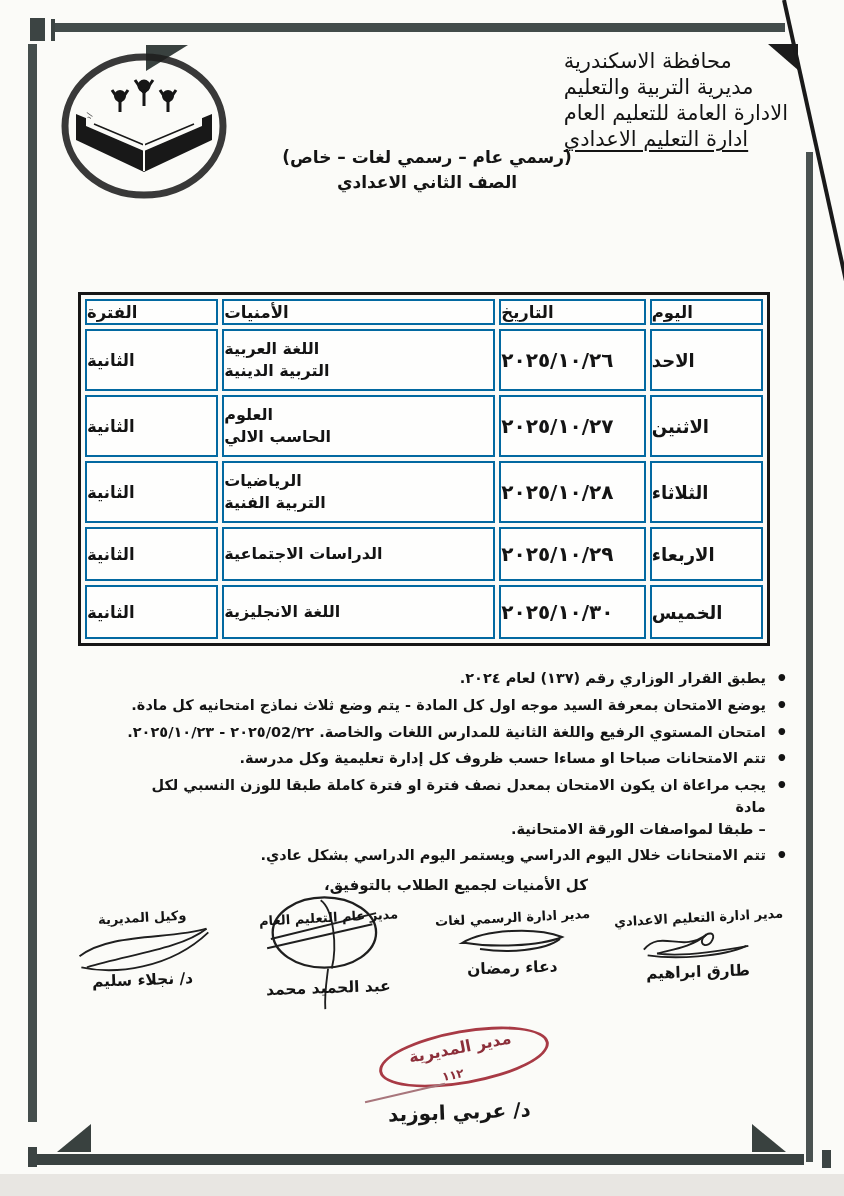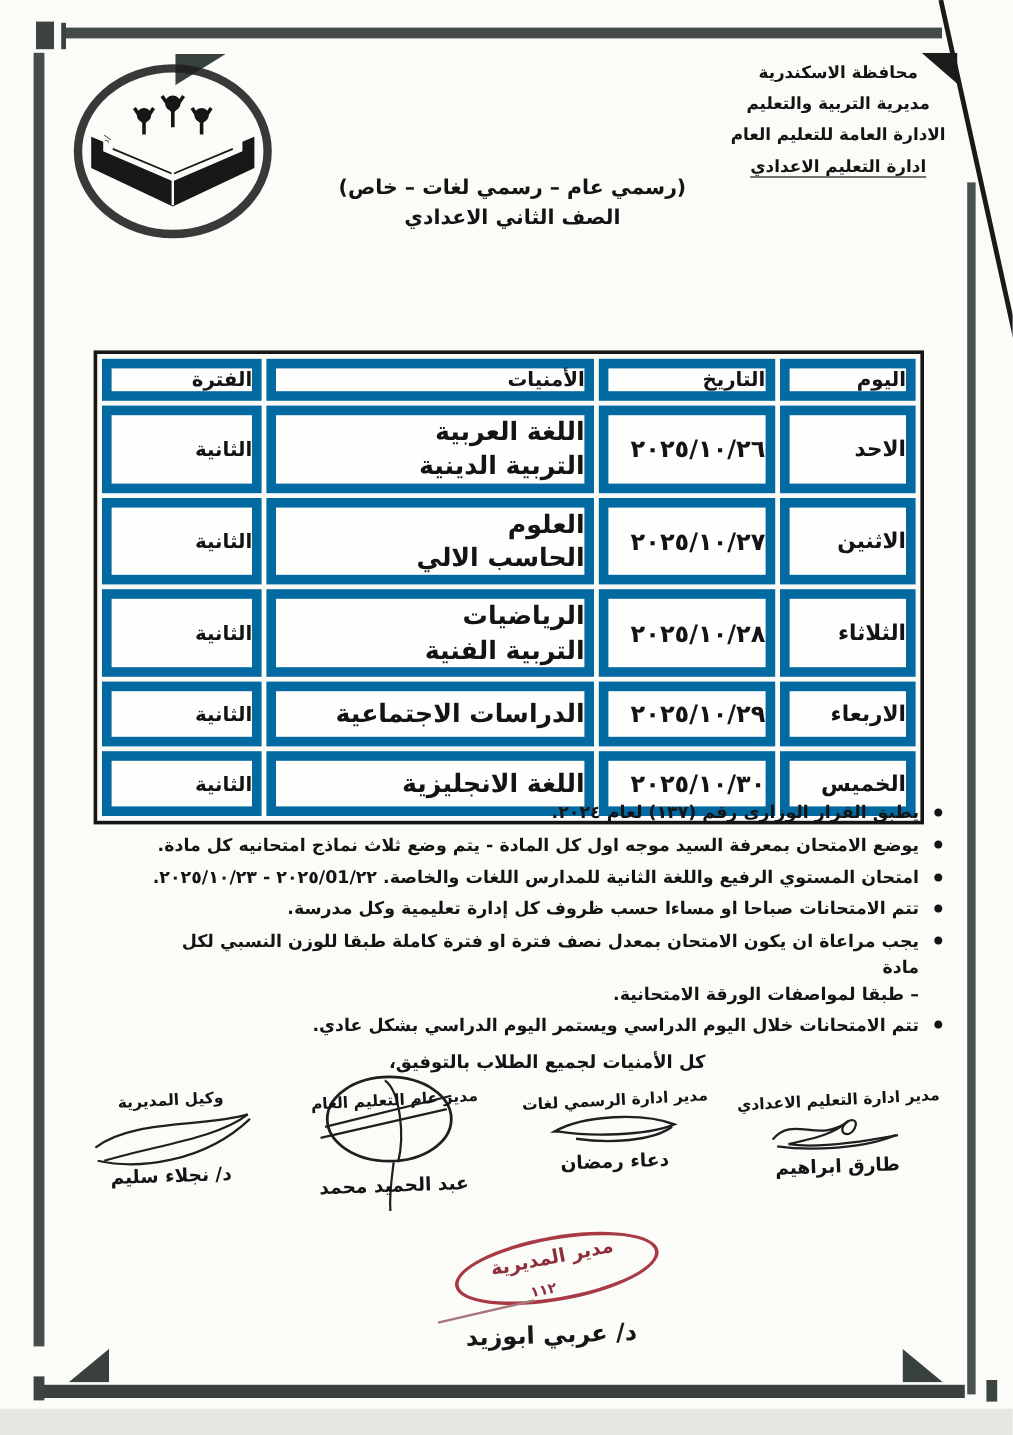--- a/index.html
+++ b/index.html
@@ -25,40 +25,40 @@
   .blk-br  { left:822px; top:1150px; width:9px; height:18px; background:#3c4443; }
   .tri { background:#39413f; }
   .tri-tl { left:146px; top:45px; width:42px; height:26px; clip-path:polygon(0 0,100% 0,0 100%); }
   .tri-tr { left:768px; top:44px; width:30px; height:26px; clip-path:polygon(0 0,100% 0,100% 100%); background:#1c1c1c; }
   .tri-bl { left:57px; top:1124px; width:34px; height:28px; clip-path:polygon(100% 0,100% 100%,0 100%); }
   .tri-br { left:752px; top:1124px; width:34px; height:28px; clip-path:polygon(0 0,100% 100%,0 100%); }
   .bottom-strip { left:0; top:1174px; width:844px; height:22px; background:#e8e6e2; }
   svg.overlay { left:0; top:0; pointer-events:none; }
 
   
-  .letterhead { right:56px; top:48px; text-align:center; font-weight:bold; font-size:14px; line-height:26px; }
+  .letterhead { right:56px; top:48px; text-align:left; font-weight:normal; font-size:21px; line-height:26px; }
   .letterhead .u { text-decoration:underline; text-underline-offset:4px; }
 
   
   .logo { left:58px; top:50px; }
 
   
   .titleblock { left:142px; top:147px; width:570px; text-align:center; }
   .title-main  { font-size:27px; font-weight:bold; margin-bottom:7px; letter-spacing:.5px; }
   .title-sub   { font-size:17px; font-weight:bold; margin-bottom:5px; }
   .title-year  { font-size:17px; font-weight:bold; text-decoration:underline; text-underline-offset:5px; text-decoration-thickness:2px; }
 
   
   .tablewrap { left:78px; top:292px; width:692px; border:3px solid #161616; }
   table { width:100%; border-collapse:separate; border-spacing:4px; direction:rtl; }
-  th,td { border:8px solid #0369a1; background:#fefefd; text-align:right; vertical-align:middle; font-weight:bold; }
+  th,td { border:2px solid #0369a1; background:#fefefd; text-align:left; vertical-align:middle; font-weight:bold; }
   th { font-size:16.5px; height:26px; }
   td.day    { font-size:18px; }
   td.date   { font-size:20px; letter-spacing:2px; }
-  td.subject{ font-size:21px; white-space:pre-line; line-height:1.35;margin-left:36px; }
+  td.subject{ font-size:16px; white-space:pre-line; line-height:1.35;margin-left:36px; }
   td.period { font-size:16.5px; }
   tr.h-tall td { height:62px; }
   tr.h-mid  td { height:54px; }
 
   
   .notes { right:56px; left:124px; top:668px; font-weight:bold; font-size:14.5px; }
   .note { display:flex; gap:10px; margin-bottom:5px; line-height:1.5; align-items:flex-start; }
   .note::before { content:"•"; font-size:19px; line-height:1.1; }
   .note .txt { white-space:pre-line; }
   .closing { text-align:center; margin-top:9px; font-size:15px; }
@@ -194,21 +194,21 @@
 </div>
 
 <div class="abs notes">
   <div class="note">
       <span class="txt">يطبق القرار الوزاري رقم (١٣٧) لعام ٢٠٢٤.</span>
     </div>
   <div class="note">
       <span class="txt">يوضع الامتحان بمعرفة السيد موجه اول كل المادة - يتم وضع ثلاث نماذج امتحانيه كل مادة.</span>
     </div>
   <div class="note">
-      <span class="txt">امتحان المستوي الرفيع واللغة الثانية للمدارس اللغات والخاصة. ٢٠٢٥/01/٢٢ - ٢٠٢٥/١٠/٢٣.</span>
+      <span class="txt">امتحان المستوي الرفيع واللغة الثانية للمدارس اللغات والخاصة. ٢٠٢٥/02/٢٢ - ٢٠٢٥/١٠/٢٣.</span>
     </div>
   <div class="note">
       <span class="txt">تتم الامتحانات صباحا او مساءا حسب ظروف كل إدارة تعليمية وكل مدرسة.</span>
     </div>
   <div class="note">
       <span class="txt">يجب مراعاة ان يكون الامتحان بمعدل نصف فترة او فترة كاملة طبقا للوزن النسبي لكل مادة
 – طبقا لمواصفات الورقة الامتحانية.</span>
     </div>
   <div class="note">
       <span class="txt">تتم الامتحانات خلال اليوم الدراسي ويستمر اليوم الدراسي بشكل عادي.</span>

